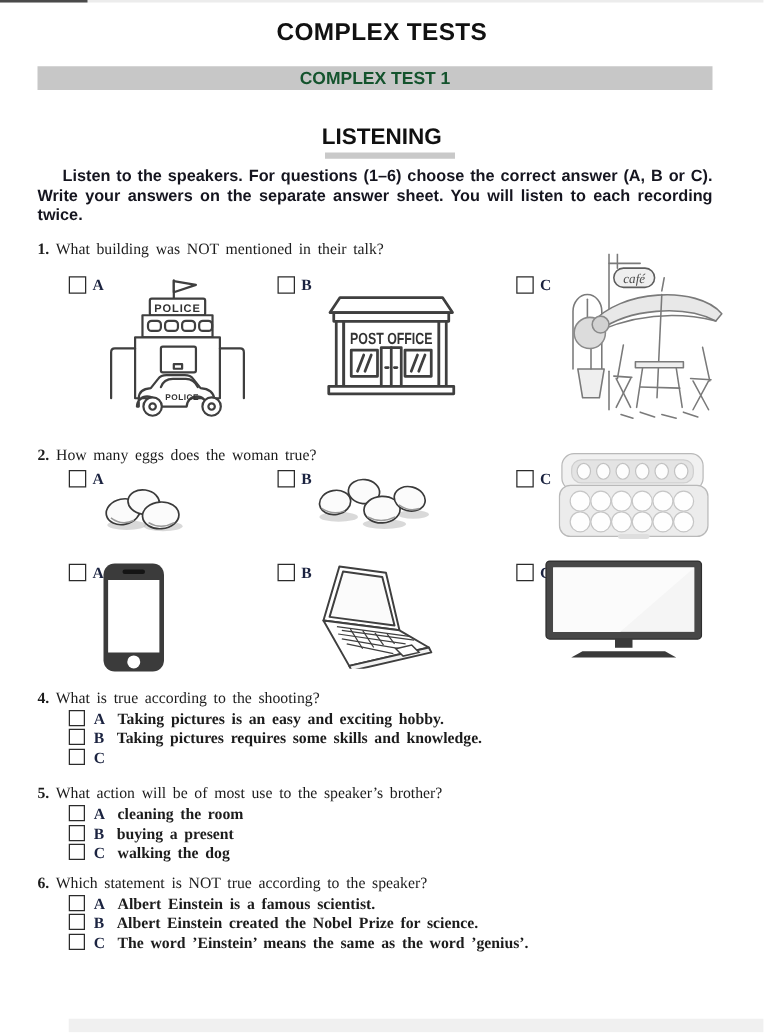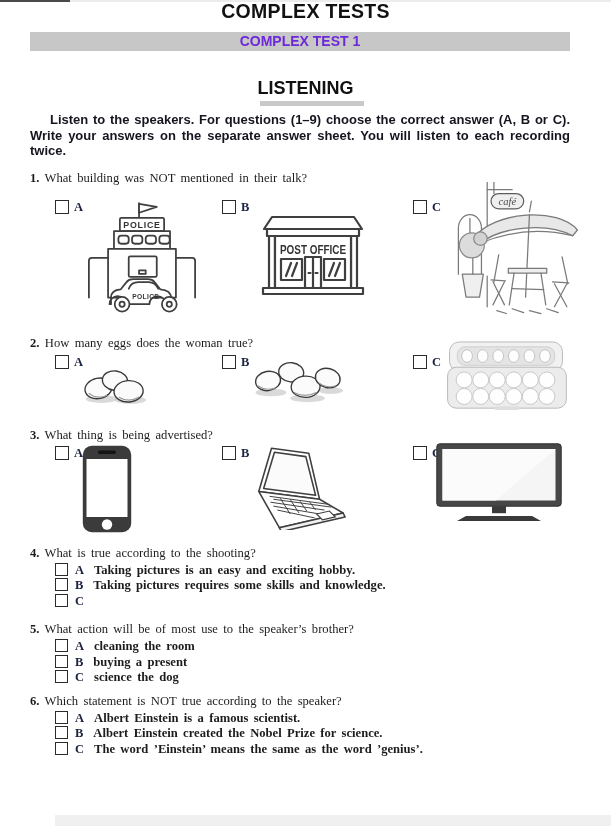--- a/index.html
+++ b/index.html
@@ -2,22 +2,22 @@
 <html><head>
 <meta charset="utf-8">
 <style>
   html,body { margin:0; padding:0; background:#ffffff; }
   .page { position:relative; width:611px; height:826px; background:#fff; overflow:hidden;
           font-family:"Liberation Serif", serif; color:#1c1c1c; }
   .top-edge-light { position:absolute; top:0; left:0; right:0; height:2px; background:#ececec; }
   .top-edge-dark  { position:absolute; top:0; left:0; width:70px; height:2px; background:#4a4a4a; }
 
   .header { text-align:center; font-family:"Liberation Sans", sans-serif; font-weight:bold; color:#111; }
-  .doc-title { font-size:19.5px; margin:0; letter-spacing:.3px; }
-  .banner { margin:9px 41px 0 30px; background:#c7c7c7; height:19px; line-height:19px; font-size:14px; color:#6d28d9; }
+  .doc-title { font-size:19.5px; margin:15px; letter-spacing:.3px; }
+  .banner { margin:9px 41px 0 30px; background:#c7c7c7; height:19px; line-height:19px; font-size:14px; color:#14532d; }
   .section-title { font-size:18px; margin-top:27px; }
   .task-title { font-size:12.5px; margin-top:13px; }
   .task-underline { width:104px; height:5px; background:#c9c9c9; margin:2px auto 0; transform:translateX(6px); }
 
   .instructions { margin:6px 41px 0 30px; font-family:"Liberation Sans", sans-serif; font-weight:bold;
                   font-size:13px; line-height:15.6px; color:#15151f; text-align:justify; text-indent:20px; }
 
   .questions { margin-left:30px; margin-right:18px; font-size:12.6px; }
   .q-head { word-spacing:2.2px;font-family:Liberation Serif, serif; }
   .q-num { font-weight:bold; }
@@ -56,21 +56,21 @@
   <div class="top-edge-light"></div>
   <div class="top-edge-dark"></div>
 
   <div class="header">
     <div class="doc-title">COMPLEX TESTS</div>
     <div class="banner">COMPLEX TEST 1</div>
     <div class="section-title">LISTENING</div>
     <div class="task-underline"></div>
   </div>
 
-  <div class="instructions">Listen to the speakers. For questions (1–9) choose the correct answer (A, B or C). Write your answers on the separate answer sheet. You will listen to each recording twice.</div>
+  <div class="instructions">Listen to the speakers. For questions (1–6) choose the correct answer (A, B or C). Write your answers on the separate answer sheet. You will listen to each recording twice.</div>
 
   <div class="questions">
 
     <div>
       <div class="q-head m12">
         <span class="q-num">1.</span>
         <span>What building was NOT mentioned in their talk?</span>
       </div>
       <div class="opt-row row-q1">
         <div class="opt" style="left:25px; top:14px;">
@@ -238,24 +238,20 @@
             <circle cx="78" cy="58" r="8.2"></circle>
               <circle cx="95" cy="58" r="8.2"></circle>
               <circle cx="112" cy="58" r="8.2"></circle>
           </g>
           <rect x="58" y="68" width="26" height="4" rx="2" fill="#dedede"></rect>
         </svg>
       </div>
     </div>
 
     <div>
-      <div class="q-head m1">
-        <span class="q-num">3.</span>
-        <span>What thing is being advertised?</span>
-      </div>
       <div class="opt-row row-q3">
         <div class="opt" style="left:25px; top:3px;">
           <span class="box"></span>
           <span class="letter">A</span>
         </div>
         <div class="opt" style="left:192px; top:3px;">
           <span class="box"></span>
           <span class="letter">B</span>
         </div>
         <div class="opt" style="left:383px; top:3px;">
@@ -336,21 +332,21 @@
           <span class="otext">cleaning the room</span>
         </div>
         <div class="t-opt">
           <span class="box"></span>
           <span class="letter">B</span>
           <span class="otext">buying a present</span>
         </div>
         <div class="t-opt">
           <span class="box"></span>
           <span class="letter">C</span>
-          <span class="otext">science the dog</span>
+          <span class="otext">walking the dog</span>
         </div>
       </div>
     </div>
 
     <div>
       <div class="q-head m8">
         <span class="q-num">6.</span>
         <span>Which statement is NOT true according to the speaker?</span>
       </div>
       <div class="text-opts">

